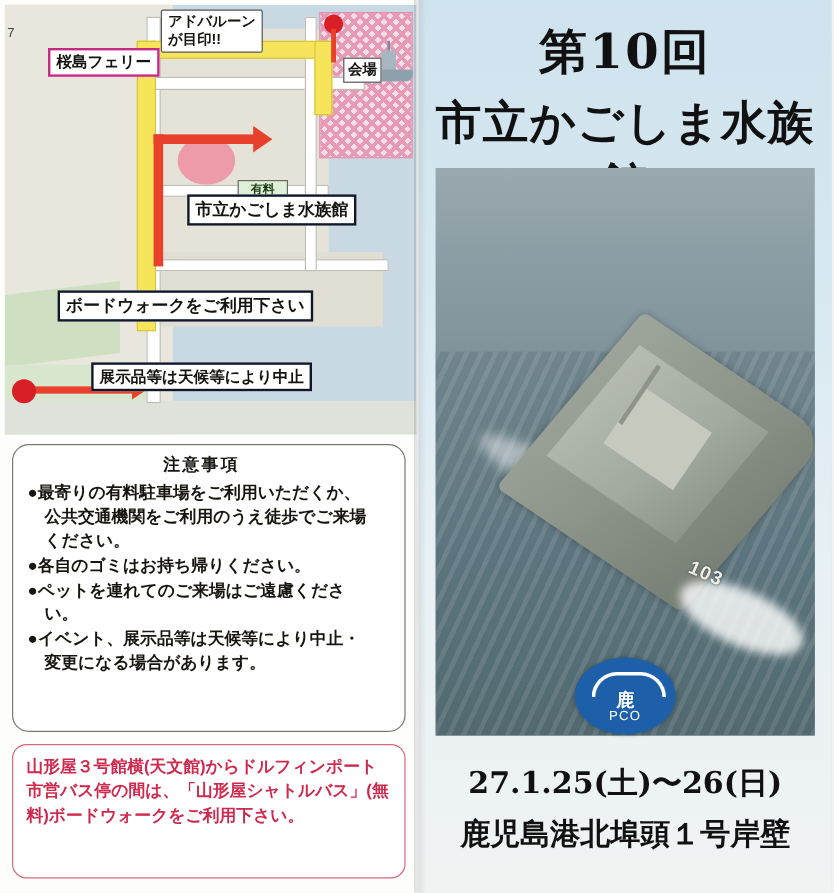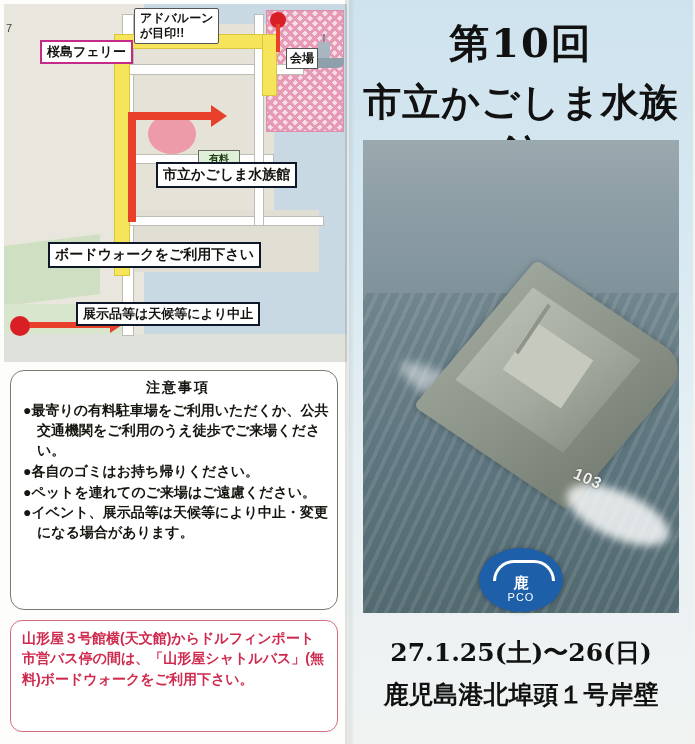--- a/index.html
+++ b/index.html
@@ -195,21 +195,21 @@
 
   
   .notice {
     position: absolute;
     left: 10px; top: 370px;
     width: 328px; height: 240px;
     background: #ffffff;
     border: 1px solid #7a7a72;
     border-radius: 14px;
     box-sizing: border-box;
-    padding: 8px 4px 6px 12px;
+    padding: 8px 24px 6px 12px;
   }
   .notice-title {
     text-align: center;
     font-size: 14px;
     font-weight: bold;
     color: #16150f;
     margin-bottom: 4px;
     letter-spacing: 2px;
   }
   .notice-item {

